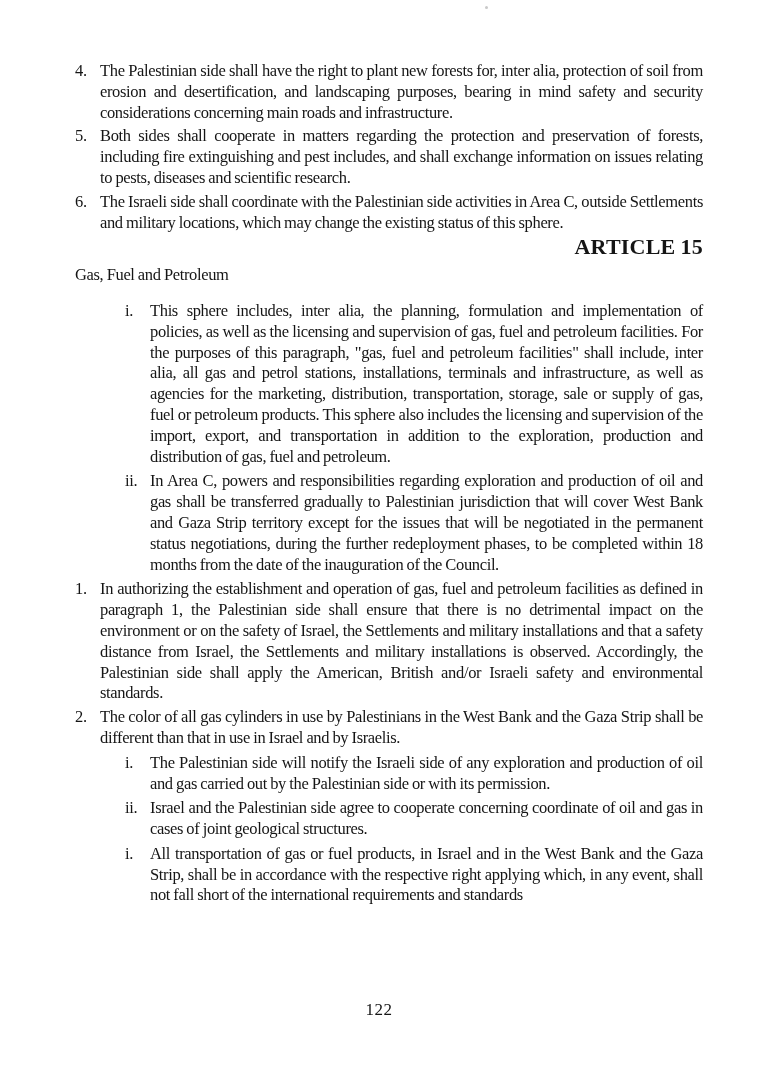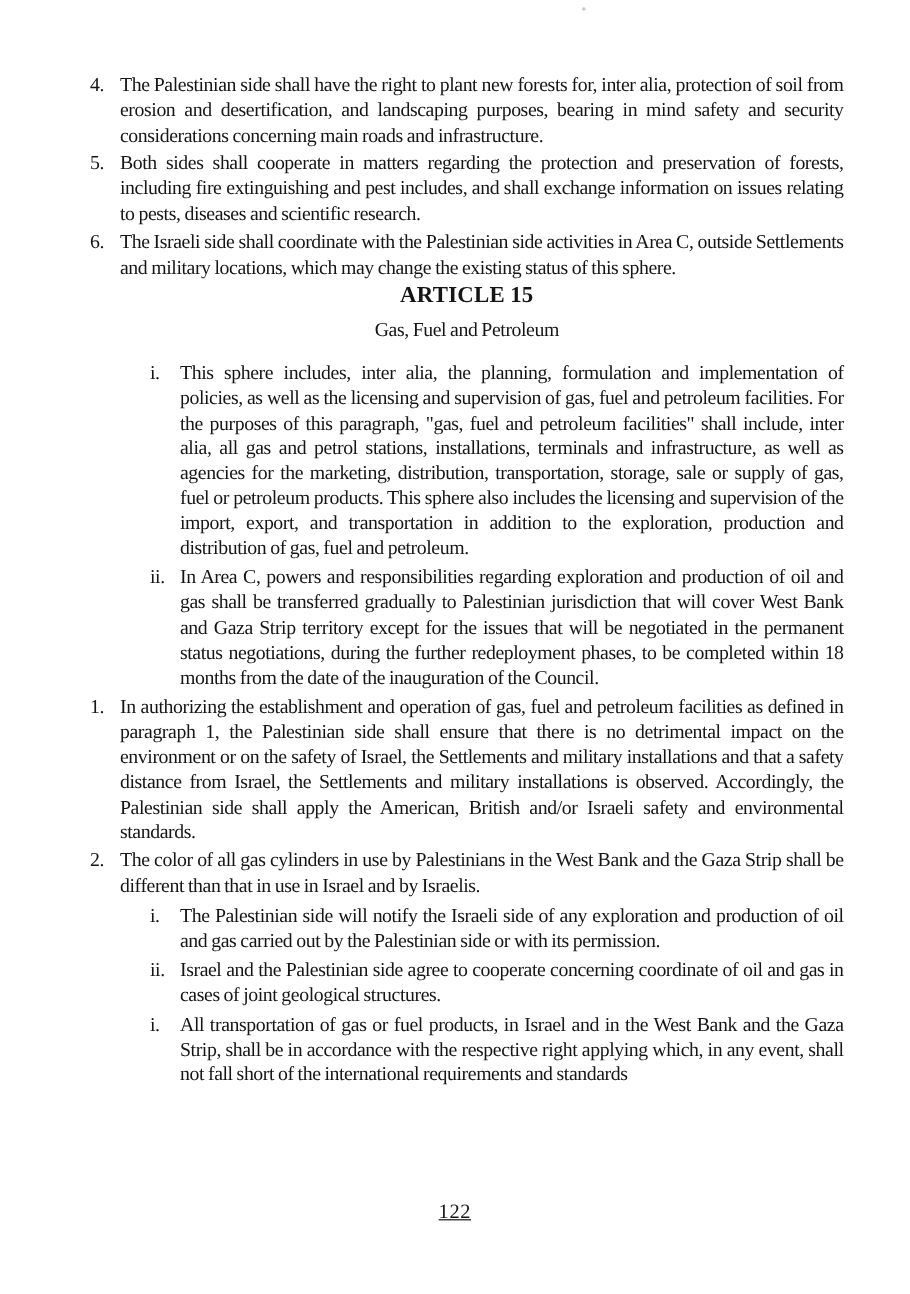--- a/index.html
+++ b/index.html
@@ -32,40 +32,38 @@
     letter-spacing: -0.35px;
     word-spacing: -0.5px;
   }
   .item { display: flex; }
   .marker { flex: 0 0 25px; }
   .lvl2 { margin-left: 50px; }
   .text { flex: 1; text-align: justify; }
   .mb3  { margin-bottom: 3px; }
   .mb4  { margin-bottom: 4px; }
   .article-heading {
-    text-align: center;
+    text-align: right;
     font-weight: bold;
-    font-size: 19px;
+    font-size: 22px;
     letter-spacing: 0.2px;
     margin: 4px 0 7px 0;
   }
   .article-subheading {
-    text-align: center;
     margin: 0 0 15px 0;
   }
   .page-number {
     position: absolute;
     top: 1000px;
     left: 0;
     width: 758px;
     text-align: center;
     font-size: 17px;
     letter-spacing: 0.5px;
     color: #151515;
-    text-decoration: underline;
   }
 </style>
 </head>
 <body>
 
 <div class="page">
 
   <div class="artifact-dot"></div>
 
   <div class="content">

